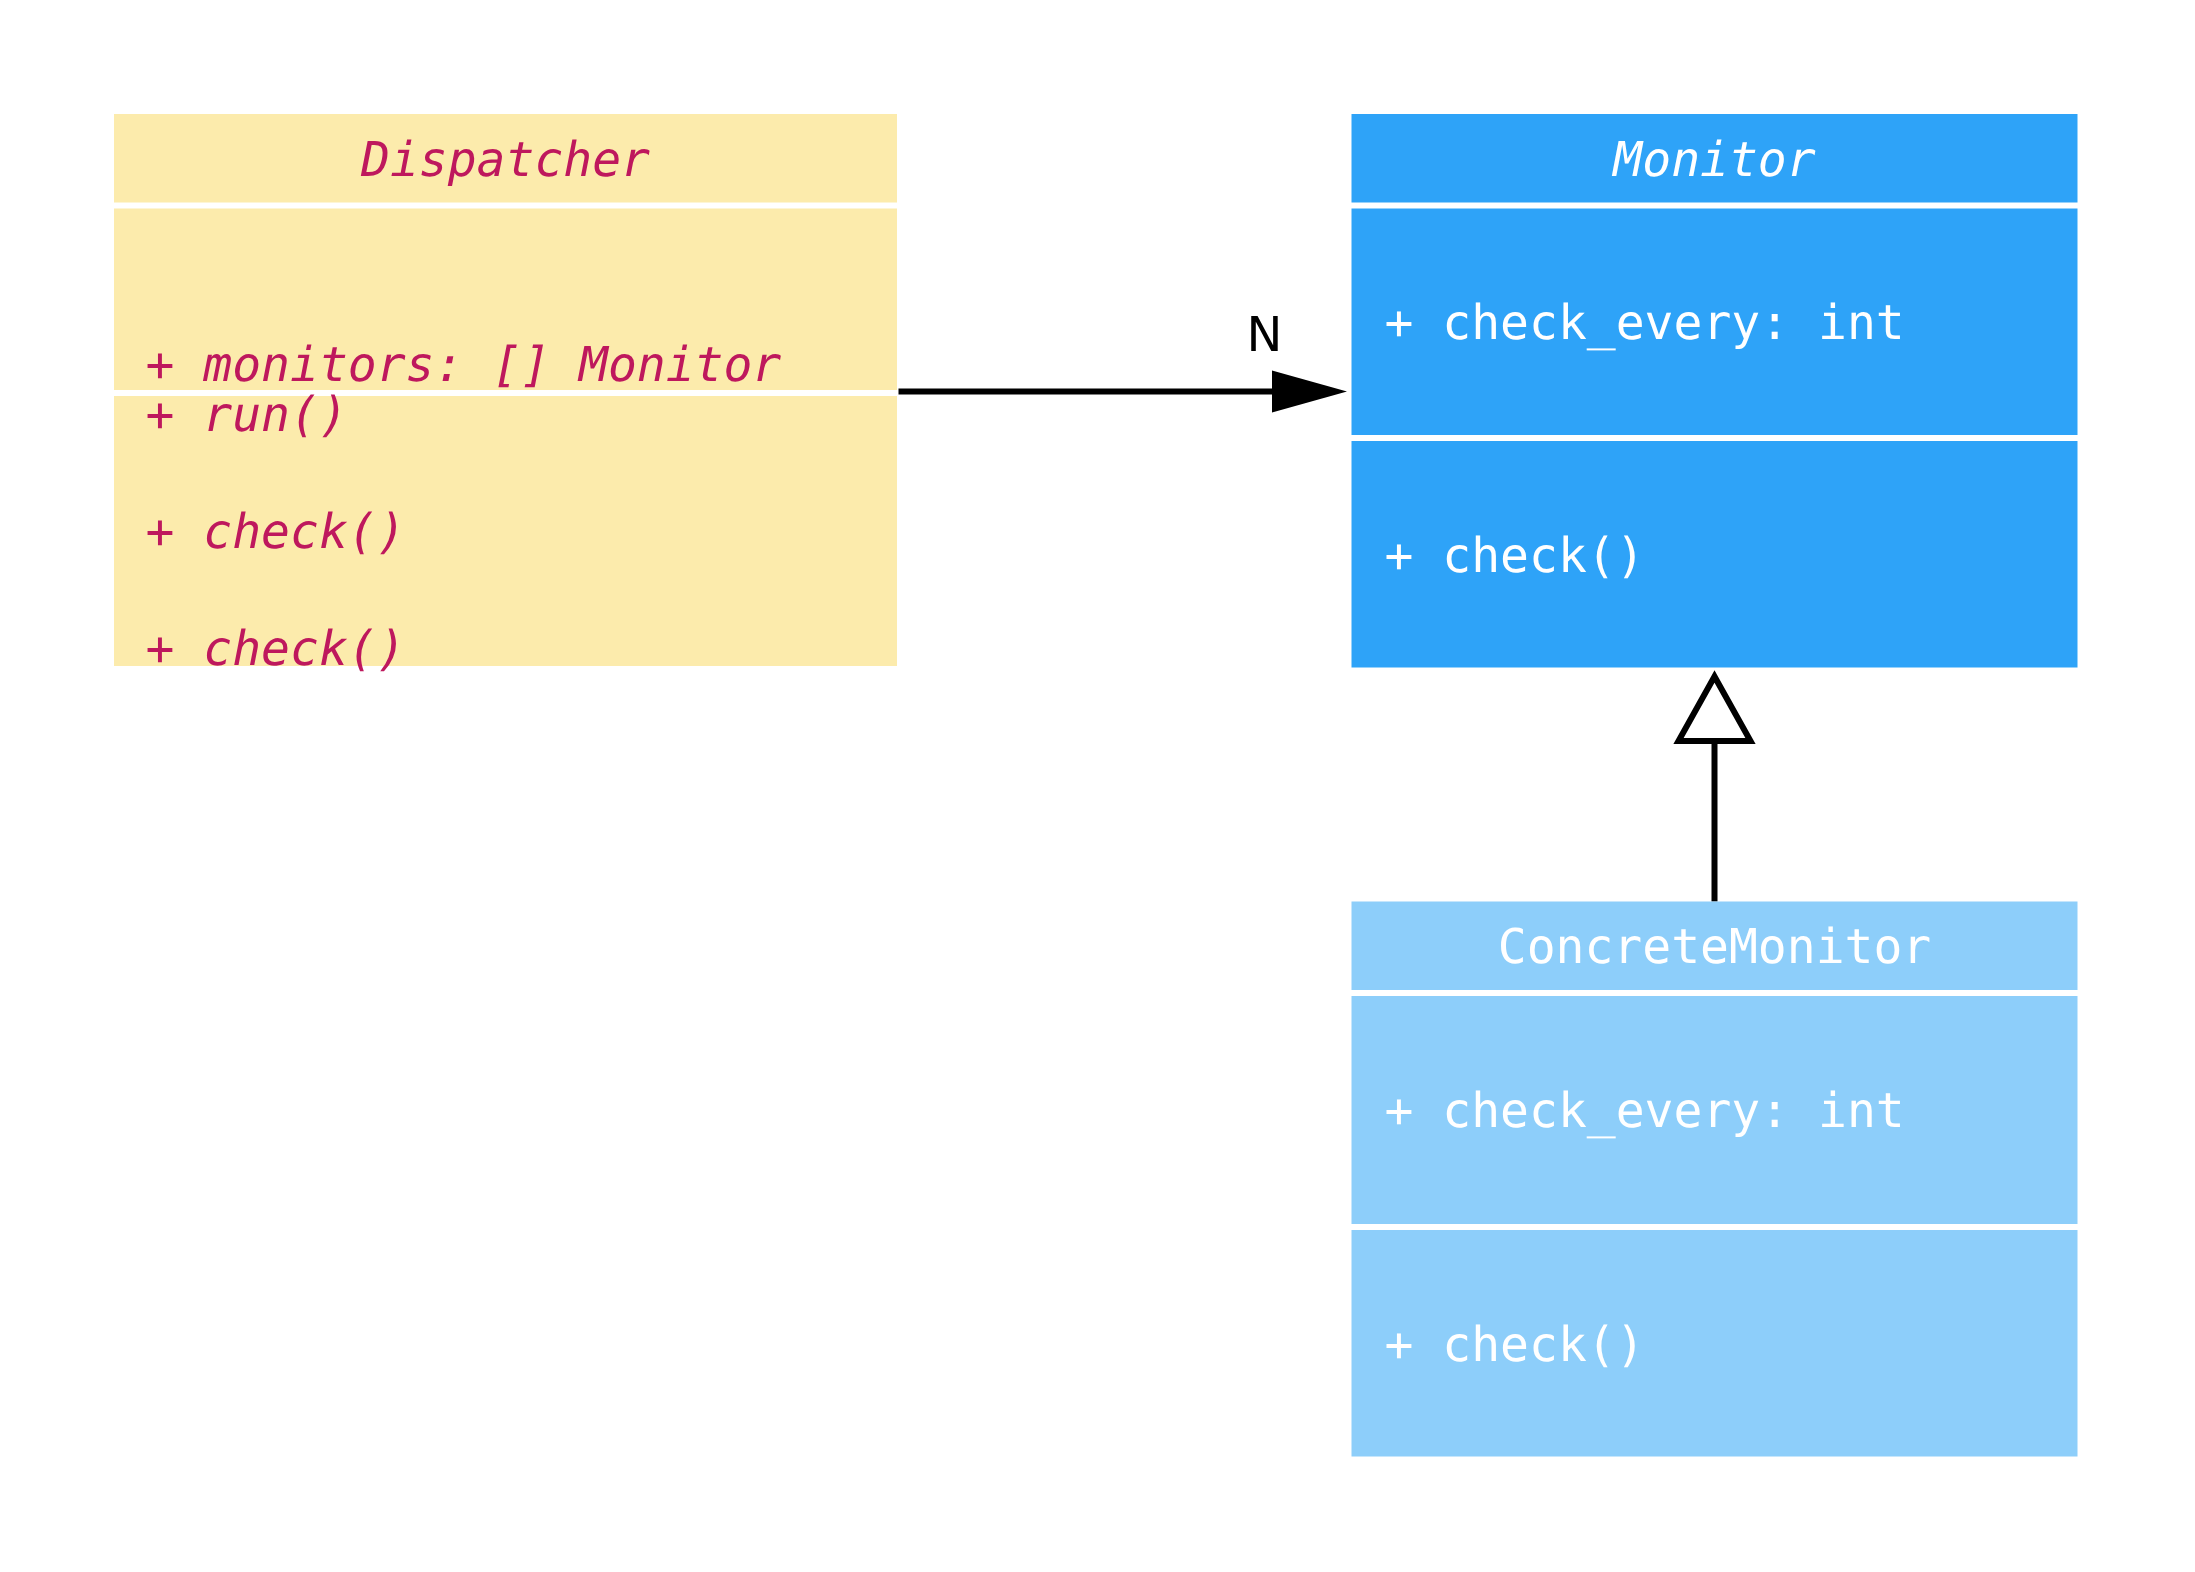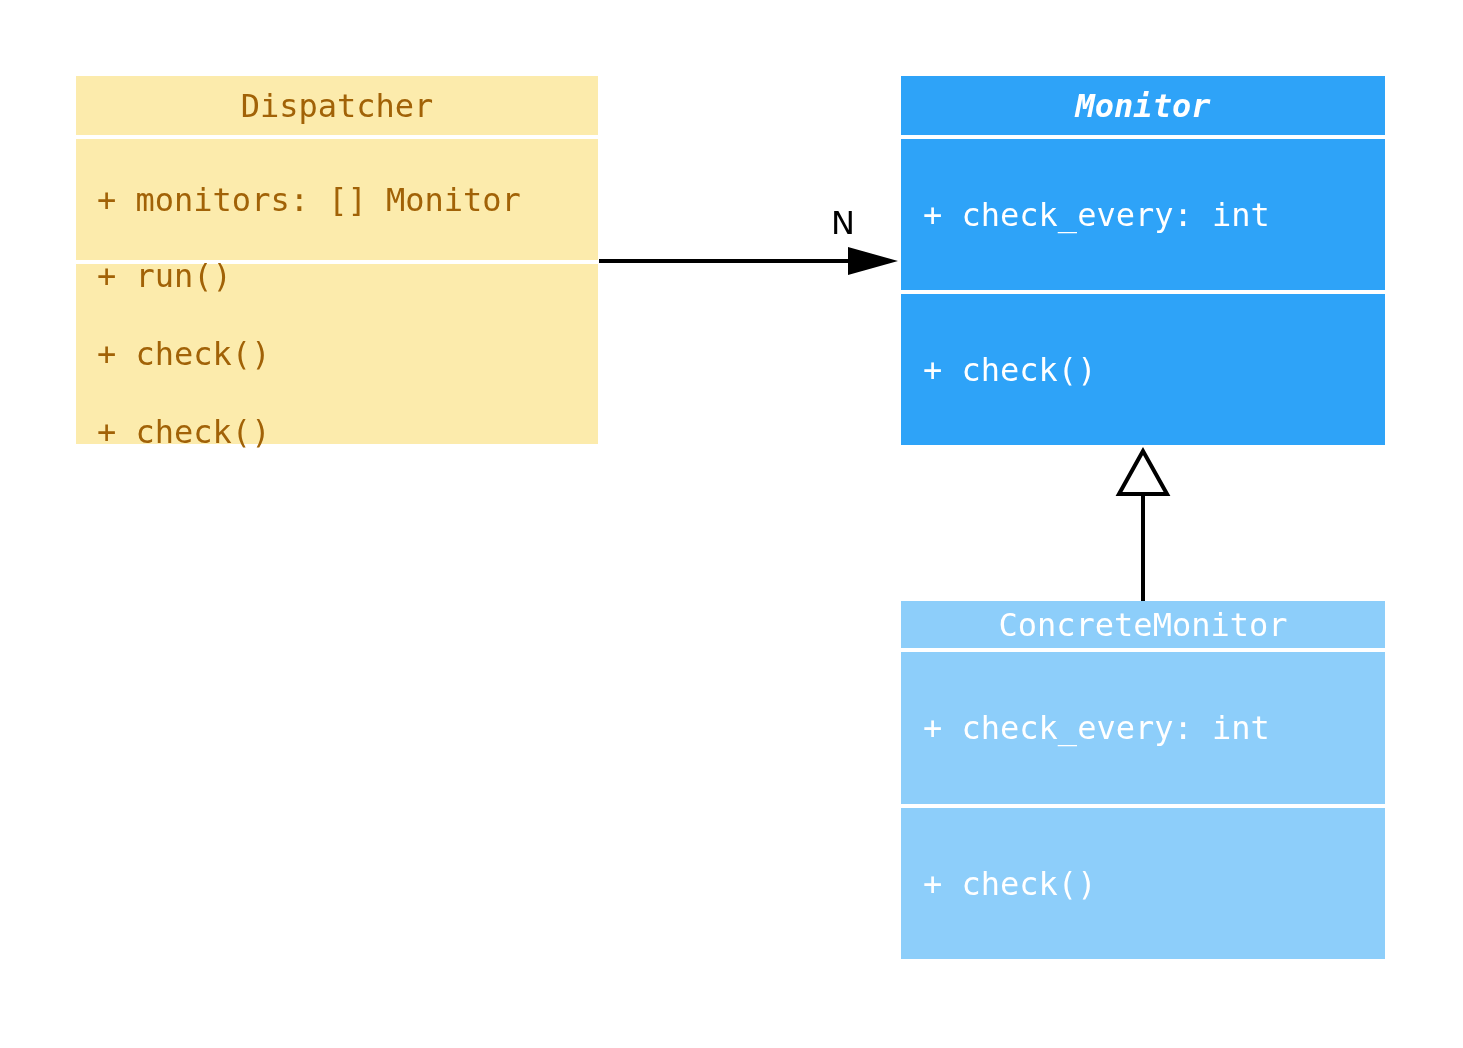--- a/index.html
+++ b/index.html
@@ -46,34 +46,34 @@
   }
   .title {
     font-size: 32px;
     line-height: 34px;
   }
   .title.italic {
     font-style: italic;
   }
   
   .dispatcher { left: 76px; top: 76px; width: 522px; height: 368px; }
-  .dispatcher .sec { background: #FCEBAC; color: #a16207; }
+  .dispatcher .sec { background: #FCEBAC; color: #be185d; font-style: italic; }
   .dispatcher .header  { height: 59px; }
-  .dispatcher .attrs   { height: 121px; padding-left: 21px; }
+  .dispatcher .attrs   { height: 121px; padding-left: 21px; justify-content: flex-end; }
   .dispatcher .methods { height: 180px; padding-left: 21px; gap: 44px; }
   
   .monitor { left: 901px; top: 76px; width: 484px; height: 369px; }
   .monitor .sec { background: #2EA3F8; color: #ffffff; }
-  .monitor .header  { height: 59px; font-weight: bold; }
+  .monitor .header  { height: 59px; }
   .monitor .attrs   { height: 151px; padding-left: 22px; }
   .monitor .methods { height: 151px; padding-left: 22px; }
   
   .concrete-monitor { left: 901px; top: 601px; width: 484px; height: 370px; }
   .concrete-monitor .sec { background: #8DCEFA; color: #ffffff; }
-  .concrete-monitor .header  { height: 47px; }
+  .concrete-monitor .header  { height: 59px; }
   .concrete-monitor .attrs   { height: 152px; padding-left: 22px; }
   .concrete-monitor .methods { height: 151px; padding-left: 22px; }
   
   .label-n {
     position: absolute;
     left: 823px;
     top: 206px;
     width: 40px;
     height: 34px;
     font-size: 32px;

